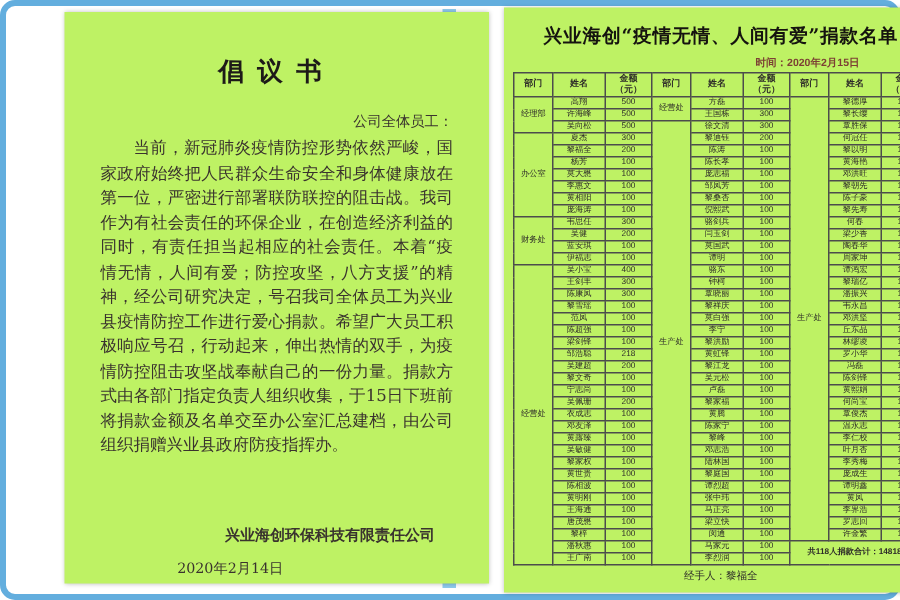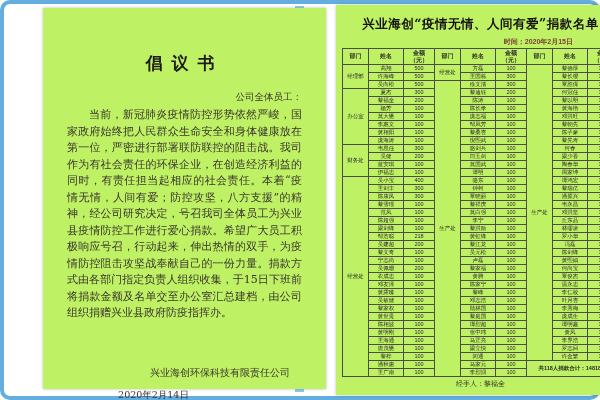--- a/index.html
+++ b/index.html
@@ -14,33 +14,33 @@
   .page-divider{
     position:absolute;left:295px;top:6px;width:9px;height:386px;background:#8fcbee;
   }
   .page{position:absolute;background:#bef264;box-shadow:0 0 3px rgba(0,0,0,.25);margin-left:32px;}
   .page.left{left:11px;top:8px;width:283px;height:381px;}
   .page.right{left:304px;top:5px;width:289px;height:390px;}
 
   
   .doc-title{
     text-align:center;font-weight:bold;font-size:17px;letter-spacing:9px;
-    padding-top:44px;color:#1d1a18;font-family:"DejaVu Serif",serif;
+    padding-top:28px;color:#1d1a18;font-family:"DejaVu Serif",serif;
   }
   .salutation{
     margin:16px 24px 0;font-size:9.5px;color:#3a332e;
     font-family:"DejaVu Serif",serif;
     text-align:right;
   }
   .body-text{
     margin:3px 24px 0;font-size:11px;line-height:16.5px;text-align:justify;
     text-indent:2em;color:#3a332e;font-family:"DejaVu Serif",serif;
   }
   .sig{
-    text-align:right;margin:44px 36px 0 0;font-size:10px;font-weight:normal;
+    text-align:right;margin:44px 36px 0 0;font-size:10px;font-weight:bold;
     color:#3a332e;font-family:"DejaVu Serif",serif;
   }
   .sig-date{
     text-align:center;margin:9px 62px 0 0;font-size:9.5px;color:#3a332e;
     font-family:"DejaVu Serif",serif;
   }
 
   
   .don-title{
     text-align:center;font-weight:bold;font-size:12.5px;padding-top:11px;

